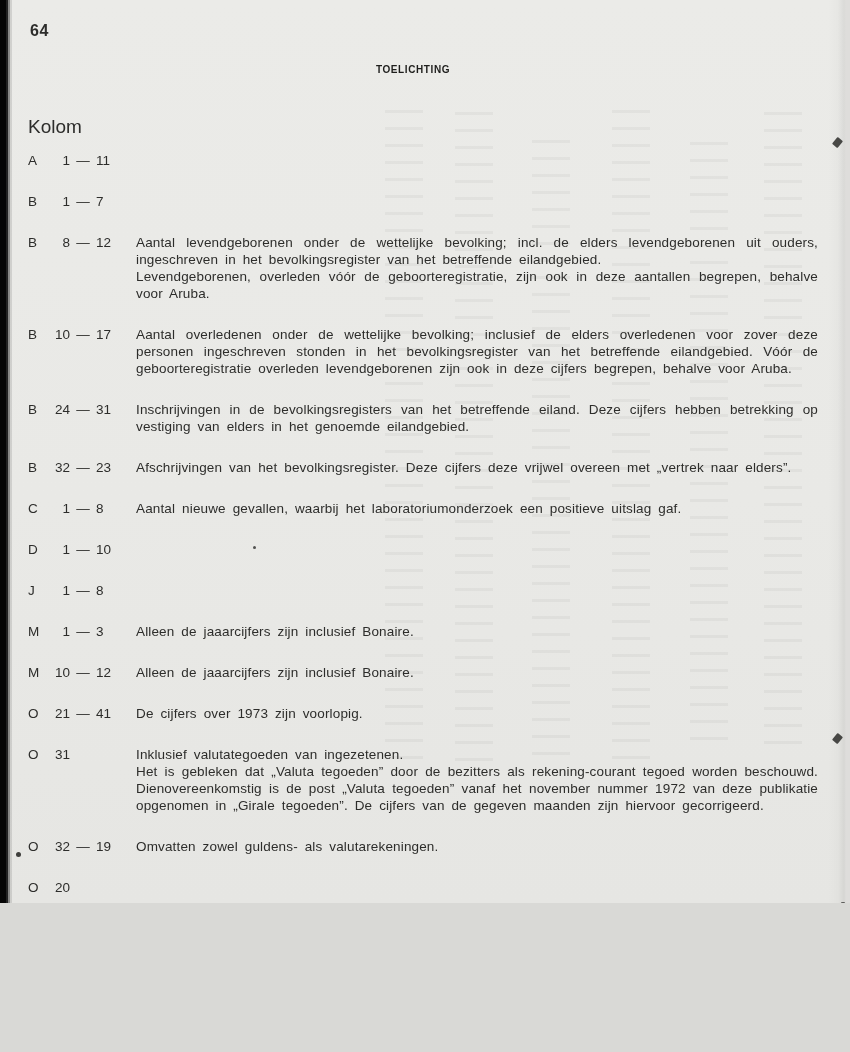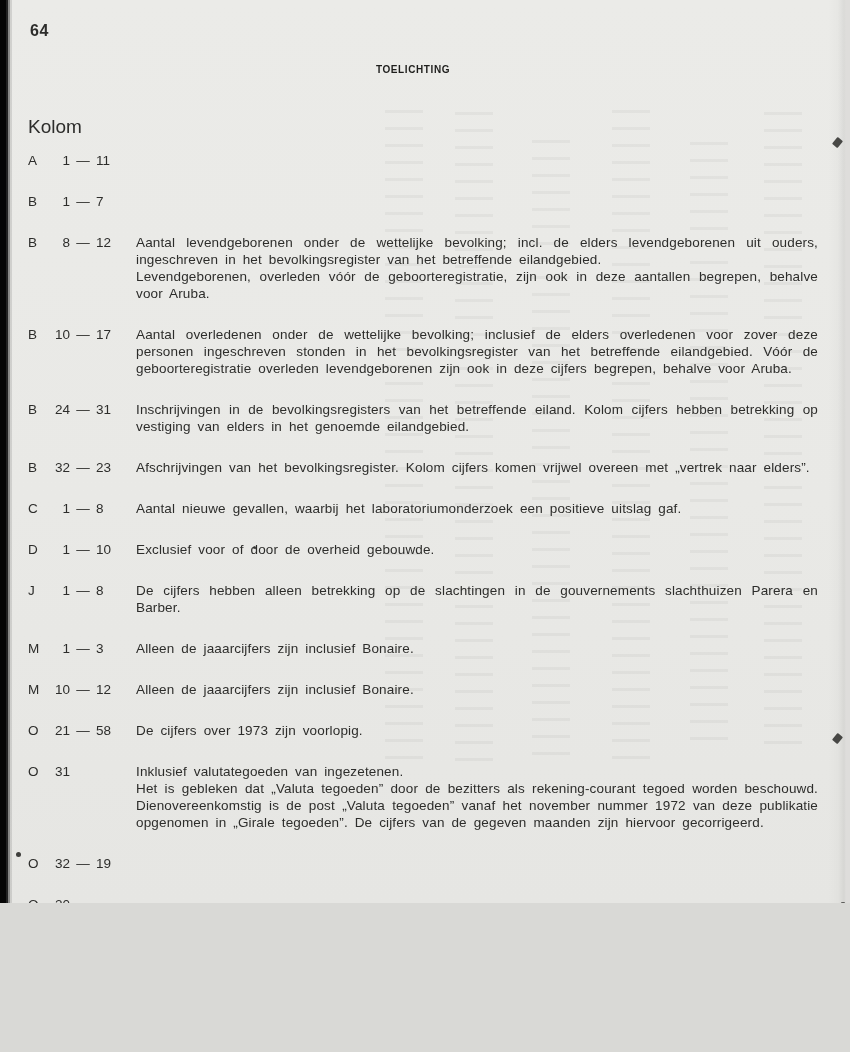--- a/index.html
+++ b/index.html
@@ -145,61 +145,59 @@
     <div class="col-text">Aantal overledenen onder de wettelijke bevolking; inclusief de elders overledenen voor zover deze personen ingeschreven stonden in het bevolkingsregister van het betreffende eilandgebied. Vóór de geboorteregistratie overleden levendgeborenen zijn ook in deze cijfers begrepen, behalve voor Aruba.</div>
   </div>
 
   <div class="entry-row">
     <span class="col-letter">B</span>
     <span class="col-range">
       <span class="num-from">24</span>
       <span class="dash">—</span>
       <span class="num-to">31</span>
     </span>
-    <div class="col-text">Inschrijvingen in de bevolkingsregisters van het betreffende eiland. Kolom cijfers hebben betrekking op vestiging van elders in het genoemde eilandgebied.</div>
+    <div class="col-text">Inschrijvingen in de bevolkingsregisters van het betreffende eiland. Deze cijfers hebben betrekking op vestiging van elders in het genoemde eilandgebied.</div>
   </div>
 
   <div class="entry-row">
     <span class="col-letter">B</span>
     <span class="col-range">
       <span class="num-from">32</span>
       <span class="dash">—</span>
       <span class="num-to">23</span>
     </span>
-    <div class="col-text">Afschrijvingen van het bevolkingsregister. Kolom cijfers komen vrijwel overeen met „vertrek naar elders”.</div>
+    <div class="col-text">Afschrijvingen van het bevolkingsregister. Deze cijfers deze vrijwel overeen met „vertrek naar elders”.</div>
   </div>
 
   <div class="entry-row">
     <span class="col-letter">C</span>
     <span class="col-range">
       <span class="num-from">1</span>
       <span class="dash">—</span>
       <span class="num-to">8</span>
     </span>
     <div class="col-text">Aantal nieuwe gevallen, waarbij het laboratoriumonderzoek een positieve uitslag gaf.</div>
   </div>
 
   <div class="entry-row">
     <span class="col-letter">D</span>
     <span class="col-range">
       <span class="num-from">1</span>
       <span class="dash">—</span>
       <span class="num-to">10</span>
     </span>
-    <div class="col-text">Exclusief voor of door de overheid gebouwde.</div>
   </div>
 
   <div class="entry-row">
     <span class="col-letter">J</span>
     <span class="col-range">
       <span class="num-from">1</span>
       <span class="dash">—</span>
       <span class="num-to">8</span>
     </span>
-    <div class="col-text">De cijfers hebben alleen betrekking op de slachtingen in de gouvernements slachthuizen Parera en Barber.</div>
   </div>
 
   <div class="entry-row">
     <span class="col-letter">M</span>
     <span class="col-range">
       <span class="num-from">1</span>
       <span class="dash">—</span>
       <span class="num-to">3</span>
     </span>
     <div class="col-text">Alleen de jaaarcijfers zijn inclusief Bonaire.</div>
@@ -213,21 +211,21 @@
       <span class="num-to">12</span>
     </span>
     <div class="col-text">Alleen de jaaarcijfers zijn inclusief Bonaire.</div>
   </div>
 
   <div class="entry-row">
     <span class="col-letter">O</span>
     <span class="col-range">
       <span class="num-from">21</span>
       <span class="dash">—</span>
-      <span class="num-to">58</span>
+      <span class="num-to">41</span>
     </span>
     <div class="col-text">De cijfers over 1973 zijn voorlopig.</div>
   </div>
 
   <div class="entry-row">
     <span class="col-letter">O</span>
     <span class="col-range">
       <span class="num-from">31</span>
       <span class="dash"></span>
       <span class="num-to"></span>
@@ -236,20 +234,21 @@
 Het is gebleken dat „Valuta tegoeden” door de bezitters als rekening-courant tegoed worden beschouwd. Dienovereenkomstig is de post „Valuta tegoeden” vanaf het november nummer 1972 van deze publikatie opgenomen in „Girale tegoeden”. De cijfers van de gegeven maanden zijn hiervoor gecorrigeerd.</div>
   </div>
 
   <div class="entry-row">
     <span class="col-letter">O</span>
     <span class="col-range">
       <span class="num-from">32</span>
       <span class="dash">—</span>
       <span class="num-to">19</span>
     </span>
+    <div class="col-text">Omvatten zowel guldens- als valutarekeningen.</div>
   </div>
 
   <div class="entry-row">
     <span class="col-letter">O</span>
     <span class="col-range">
       <span class="num-from">20</span>
       <span class="dash"></span>
       <span class="num-to"></span>
     </span>
   </div>

